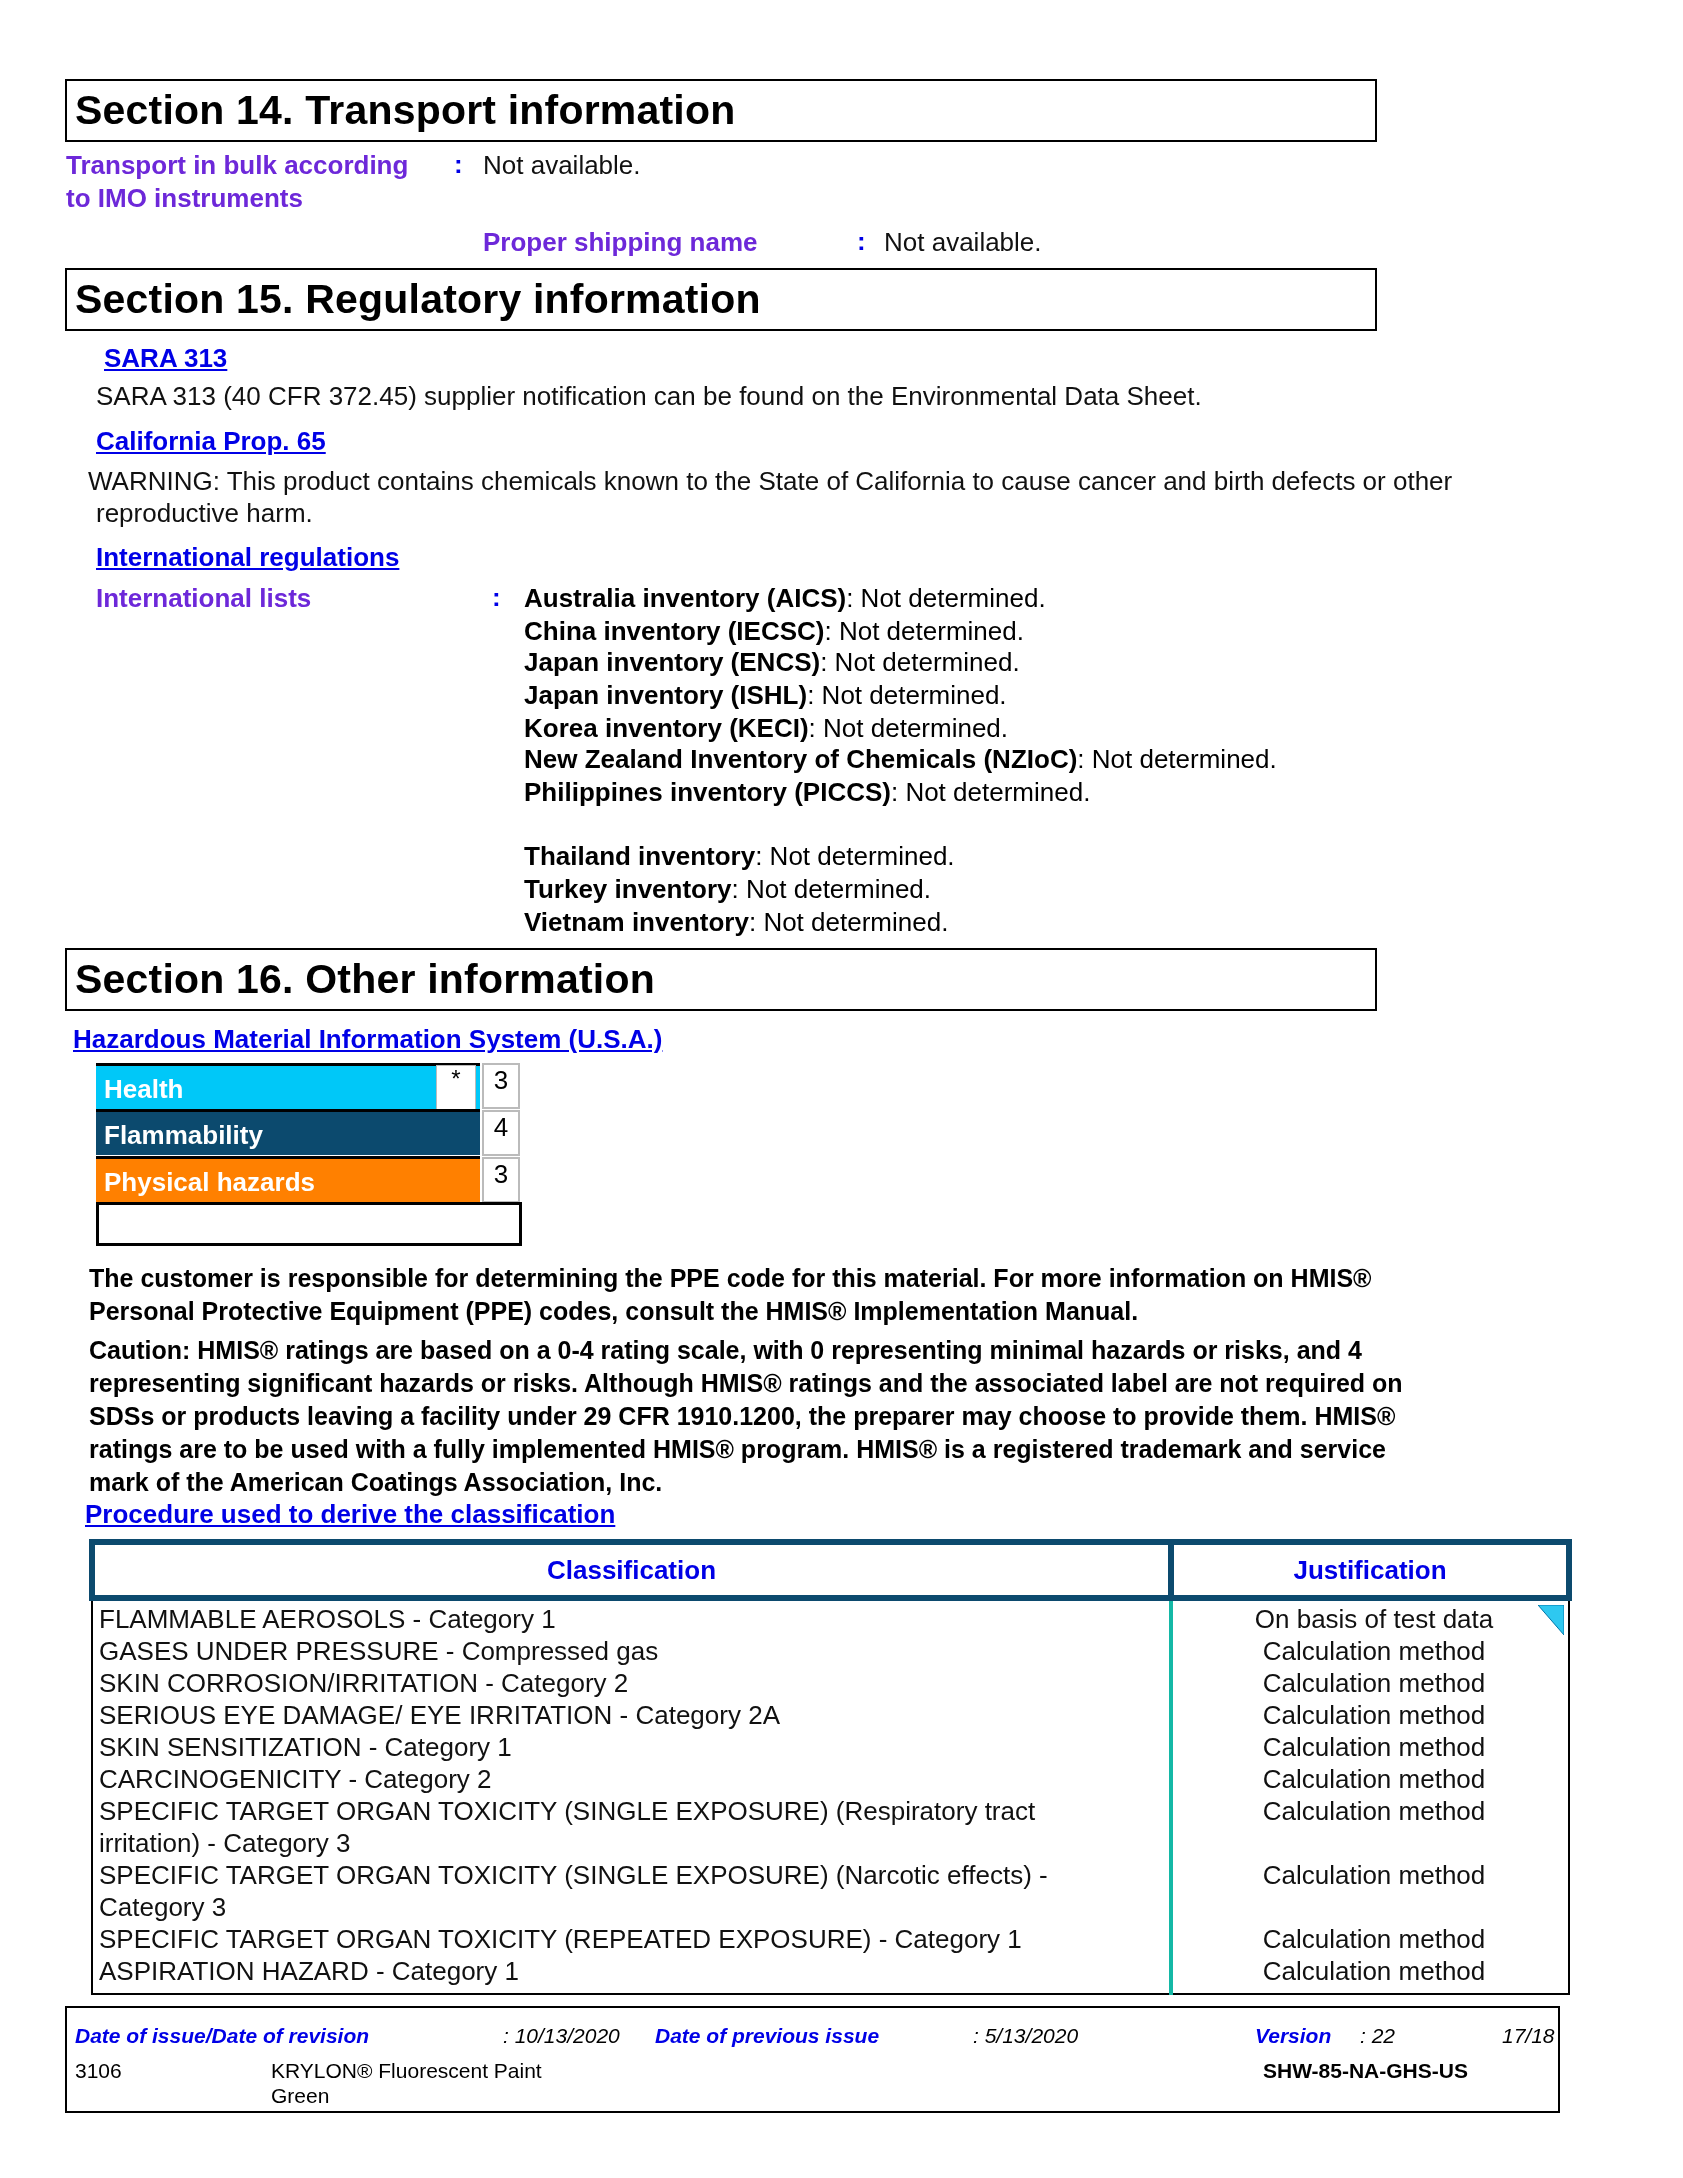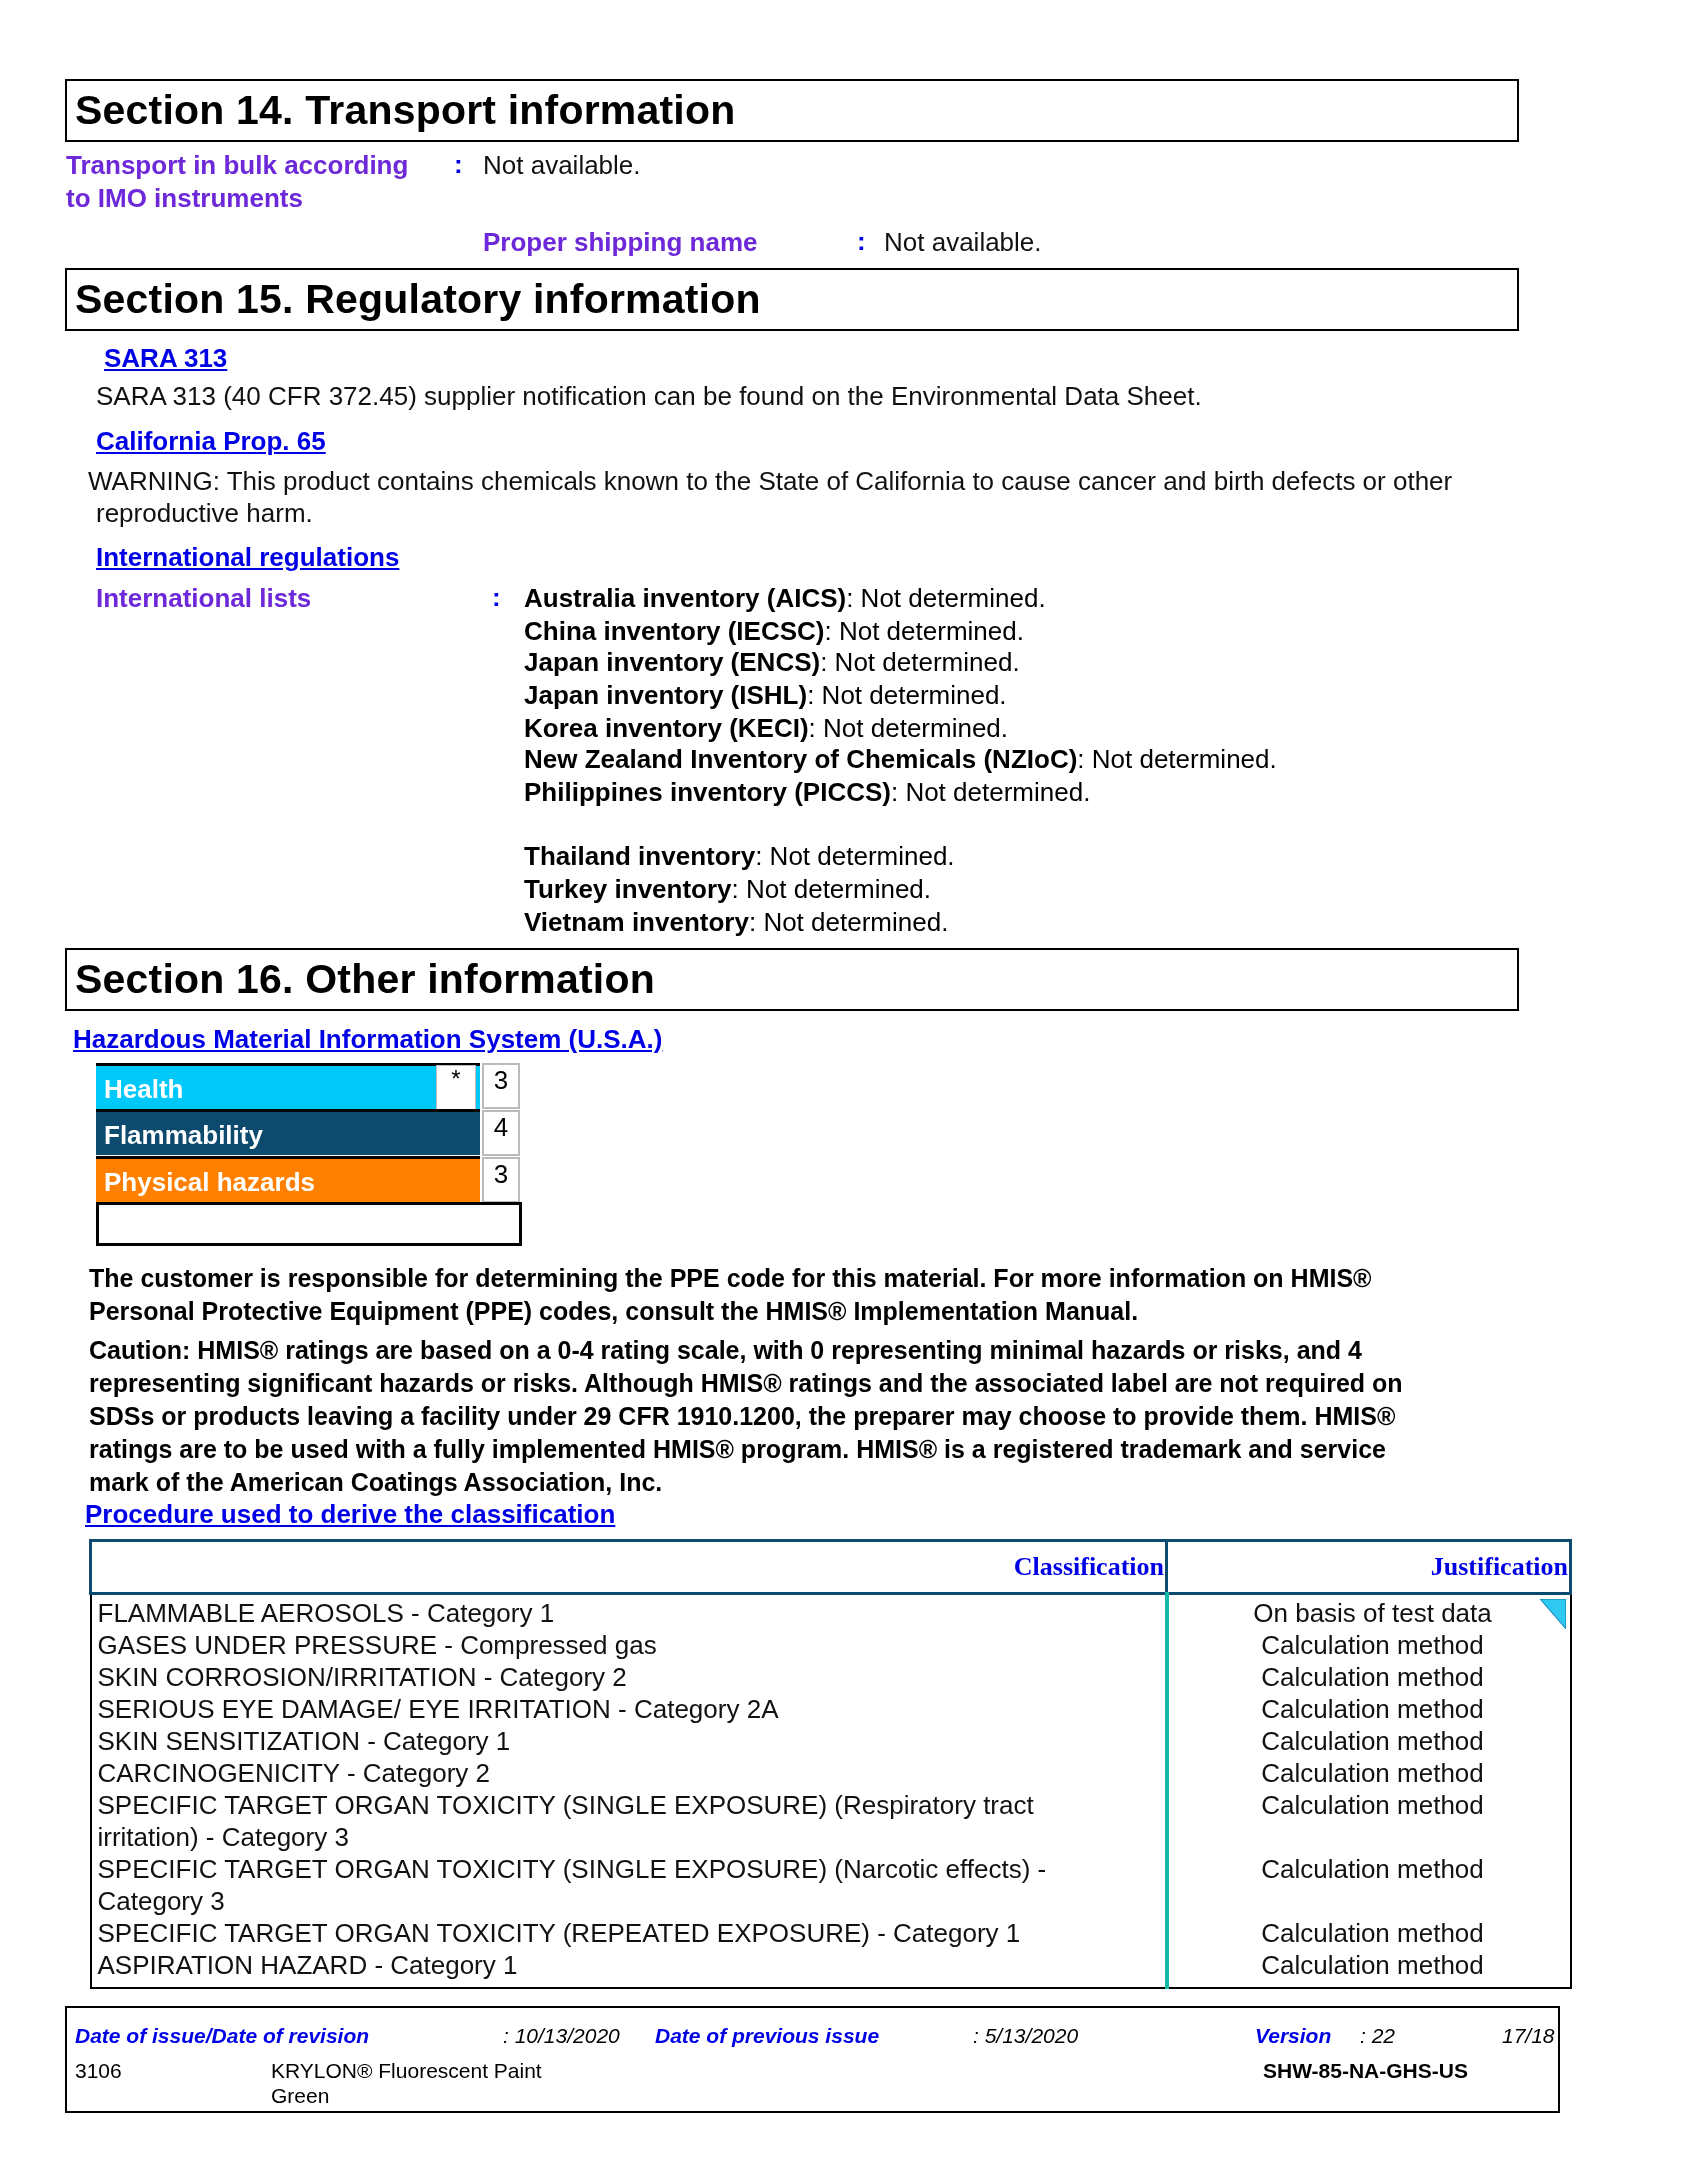--- a/index.html
+++ b/index.html
@@ -1,40 +1,40 @@
 <!DOCTYPE html>
 <html><head>
 <meta charset="utf-8">
 <style>
   html, body { margin:0; padding:0; background:#ffffff; }
   body { width:1683px; height:2178px; position:relative; overflow:hidden;
          font-family:"Liberation Sans", sans-serif; color:#000; }
   .abs { position:absolute; }
-  .sec-box { position:absolute; left:65px; width:1454px; height:63px;
+  .sec-box { position:absolute; left:65px; width:1312px; height:63px;
              border:2px solid #000; box-sizing:border-box; }
   .sec-title { position:absolute; left:8px; top:6px; font-size:41px; font-weight:bold;
                white-space:nowrap; letter-spacing:0.2px; }
   .blue-b { color:#6d28d9; font-weight:bold; }
   .blue-link { color:#0000e6; font-weight:bold; text-decoration:underline; font-size:26px; white-space:nowrap; }
   .lbl { font-size:26px; line-height:33px; }
   .txt { font-size:26px; line-height:33px; color:#111; white-space:nowrap; }
   .colon { font-size:26px; color:#0000e6; font-weight:bold; }
   .inv-line { position:absolute; left:0; font-size:26px; white-space:nowrap; line-height:33px; }
   .inv-line b { font-weight:bold; }
   .hmis { position:absolute; left:96px; top:1063px; width:426px; height:188px; }
   .hrow { position:absolute; left:0; width:384px; height:46px; border-top:3px solid #000;
           box-sizing:border-box; color:#fff; font-weight:bold; font-size:26px; }
   .hrow span { position:absolute; left:8px; top:8px; }
   .hval { position:absolute; left:386px; width:38px; height:46px; border:2px solid #bbb;
           box-sizing:border-box; background:#fff; font-size:26px; text-align:center; line-height:30px; }
   .para { position:absolute; left:89px; width:1455px; font-size:25px; font-weight:bold; line-height:33px; }
   table.cls { position:absolute; left:89px; top:1539px; width:1483px; border-collapse:collapse;
               border:2px solid #000; }
-  table.cls th { font-size:26px; color:#0000e6; font-weight:bold; height:48px; border:3px solid #0c4a6e;
-                 text-align:right;font-family:Liberation Serif, serif; }
+  table.cls th { font-size:26px; color:#0000e6; font-weight:bold; height:48px; border:6px solid #0c4a6e;
+                 text-align:center; }
   table.cls td { font-size:26px; line-height:32px; vertical-align:top; padding:0 0 0 6px; color:#111; }
   table.cls td.j { border-left:4px solid #14b8a6; padding-left:7px;text-align:center; }
   .footer { position:absolute; left:65px; top:2006px; width:1495px; height:107px;
             border:2px solid #000; box-sizing:border-box; }
   .fi { position:absolute; font-size:21px; font-style:italic; white-space:nowrap; }
   .fb { color:#0000e6; font-weight:bold; }
   .fn { position:absolute; font-size:21px; white-space:nowrap; }
 </style>
 </head>
 <body>

